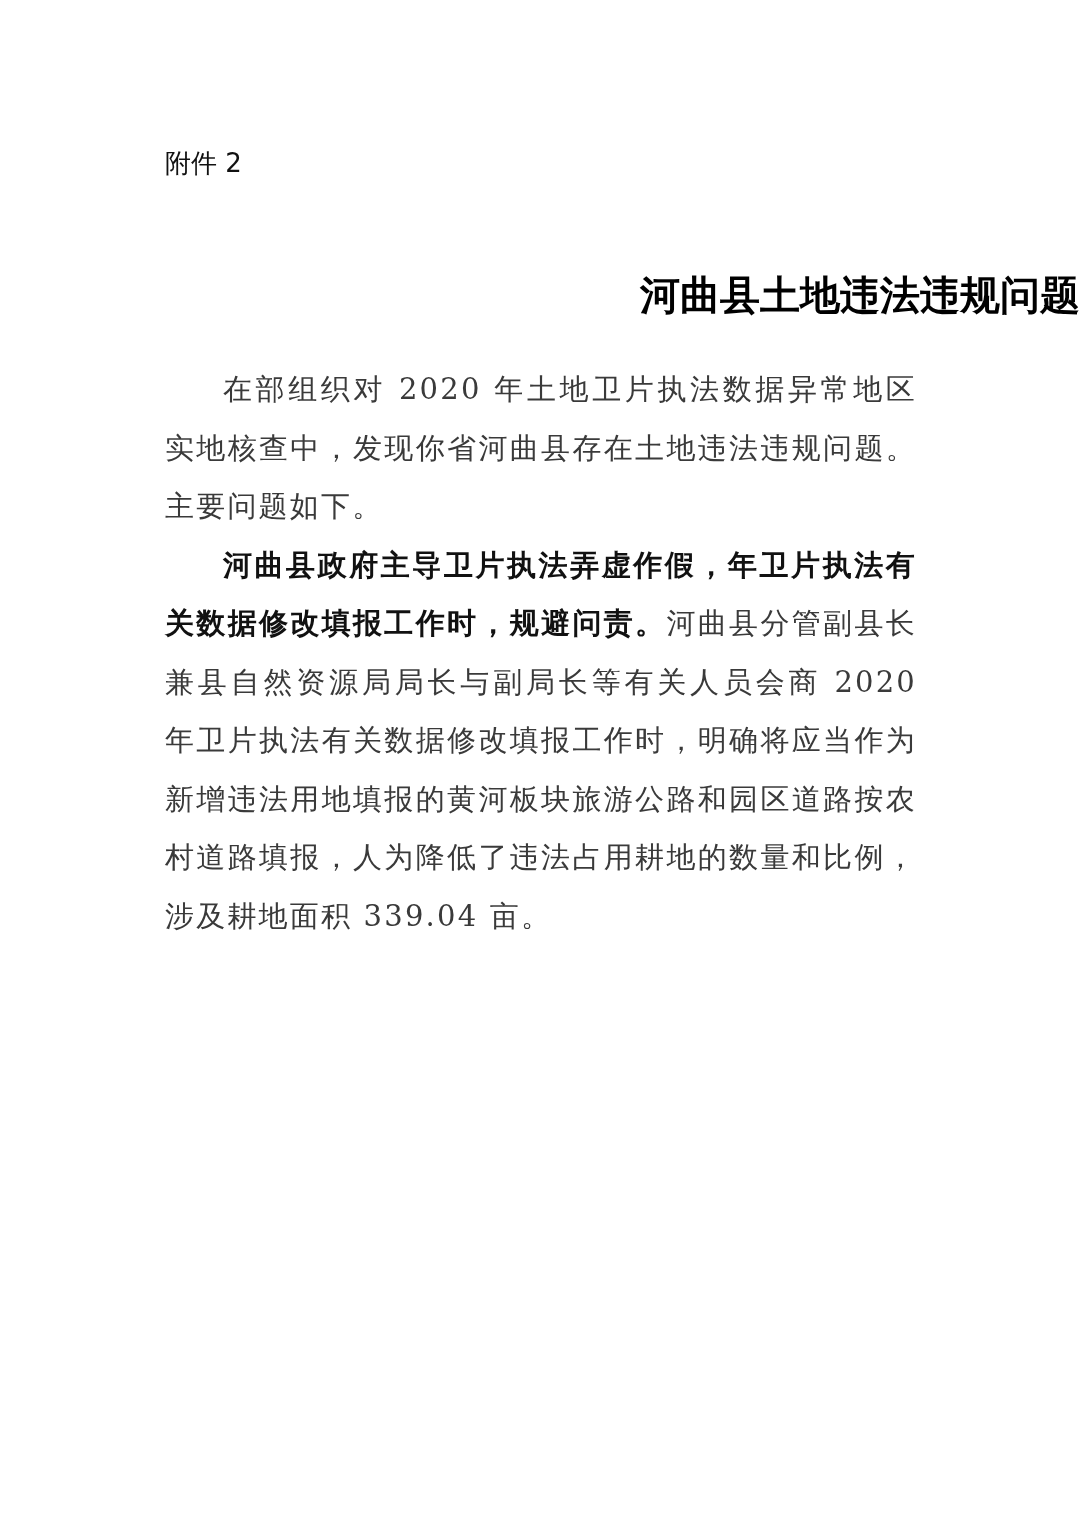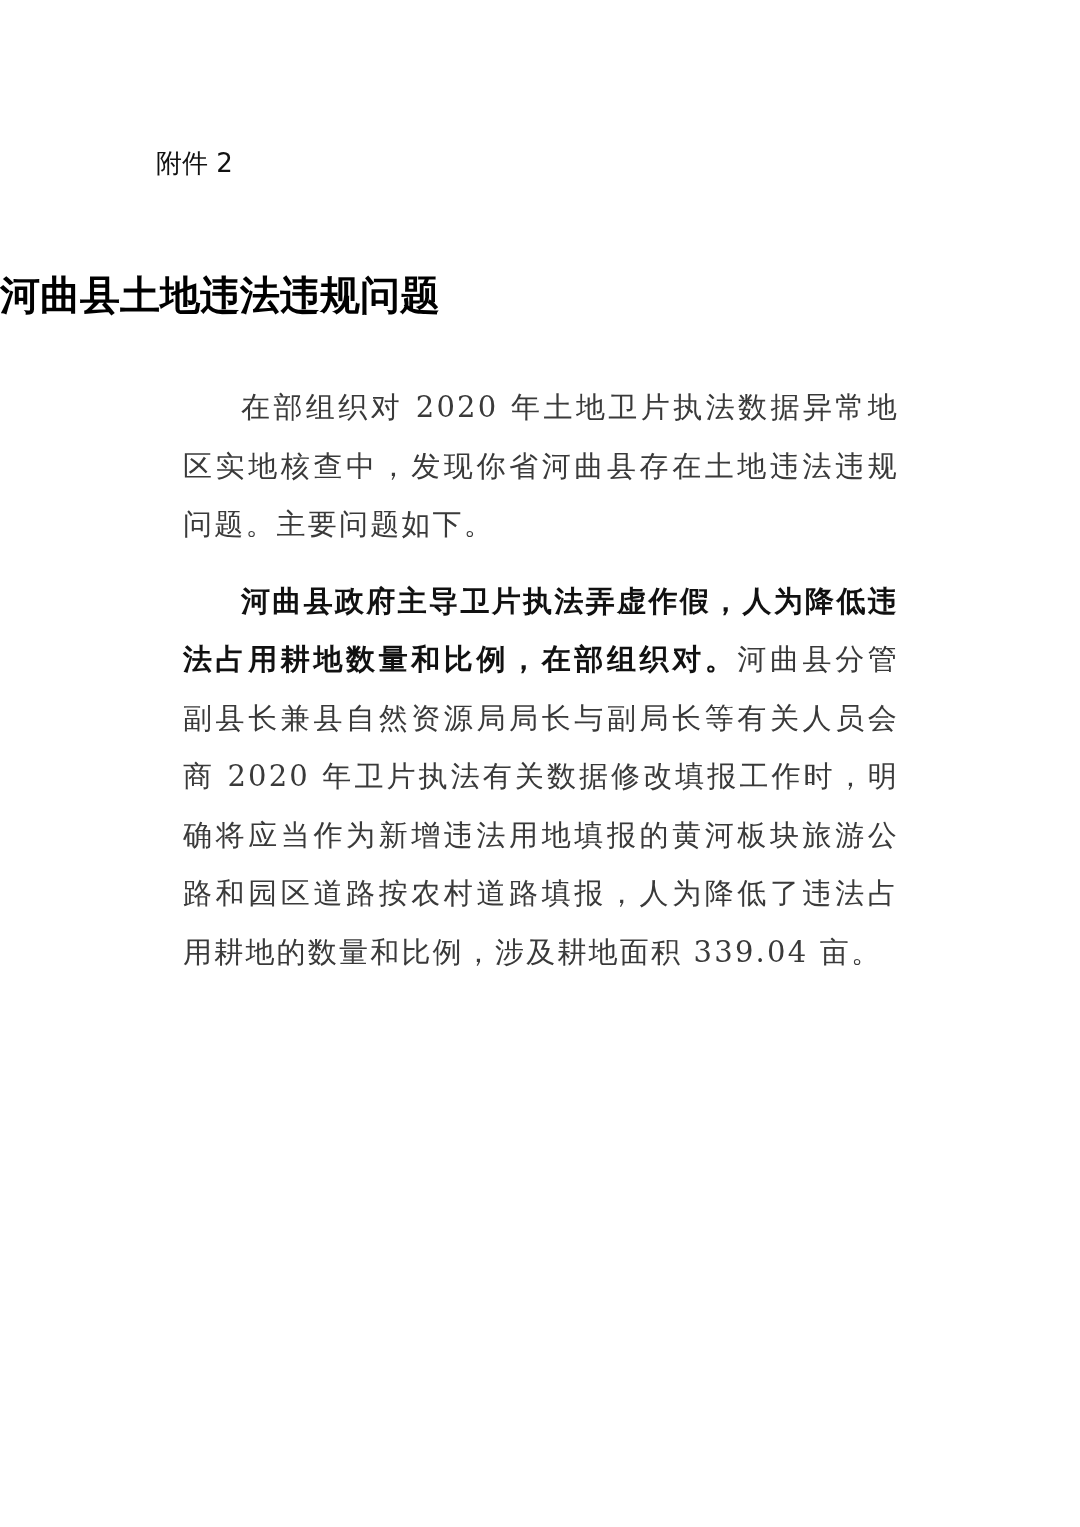--- a/index.html
+++ b/index.html
@@ -10,47 +10,47 @@
     body {
       width: 1080px;
       height: 1527px;
       position: relative;
       overflow: hidden;
       color: #1a1a1a;
       font-family: "DejaVu Serif", "Liberation Serif", serif;
     }
     .attachment-label {
       position: absolute;
-      left: 156px;
+      left: 165px;
       top: 145px;
       font-family: "DejaVu Sans", "Liberation Sans", sans-serif;
       font-size: 26px;
       line-height: 36px;
       color: #111;
     }
     .doc-title {
       position: absolute;
       left: 0;
       top: 240px;
       width: 1080px;
-      text-align: left;
+      text-align: right;
       font-family: "DejaVu Sans", "Liberation Sans", sans-serif;
       font-size: 40px;
       line-height: 56px;
       color: #000;
       letter-spacing: 0px;
     }
     .body-text {
       position: absolute;
       left: 165px;
       top: 360px;
       width: 752px;
     }
     .para {
-      margin: 18px;
+      margin: 0;
       font-size: 29px;
       line-height: 58.5px;
       text-indent: 58px;
       text-align: justify;
       text-align-last: left;
       letter-spacing: 2.2px;
       color: #2b2b2b;
     }
     .para .lead {
       font-weight: bold;
@@ -62,14 +62,14 @@
   </style>
 </head>
 <body>
 
 <div class="attachment-label">附件 2</div>
 
 <h1 class="doc-title">河曲县土地违法违规问题</h1>
 
 <div class="body-text">
   <p class="para"><span class="rest">在部组织对 2020 年土地卫片执法数据异常地区实地核查中，发现你省河曲县存在土地违法违规问题。主要问题如下。</span></p>
-  <p class="para"><span class="lead">河曲县政府主导卫片执法弄虚作假，人为降低违法占用耕地数量和比例，在部组织对。</span><span class="rest">河曲县分管副县长兼县自然资源局局长与副局长等有关人员会商 2020 年卫片执法有关数据修改填报工作时，明确将应当作为新增违法用地填报的黄河板块旅游公路和园区道路按农村道路填报，人为降低了违法占用耕地的数量和比例，涉及耕地面积 339.04 亩。</span></p>
+  <p class="para"><span class="lead">河曲县政府主导卫片执法弄虚作假，年卫片执法有关数据修改填报工作时，规避问责。</span><span class="rest">河曲县分管副县长兼县自然资源局局长与副局长等有关人员会商 2020 年卫片执法有关数据修改填报工作时，明确将应当作为新增违法用地填报的黄河板块旅游公路和园区道路按农村道路填报，人为降低了违法占用耕地的数量和比例，涉及耕地面积 339.04 亩。</span></p>
 </div>
 
 </body></html>

